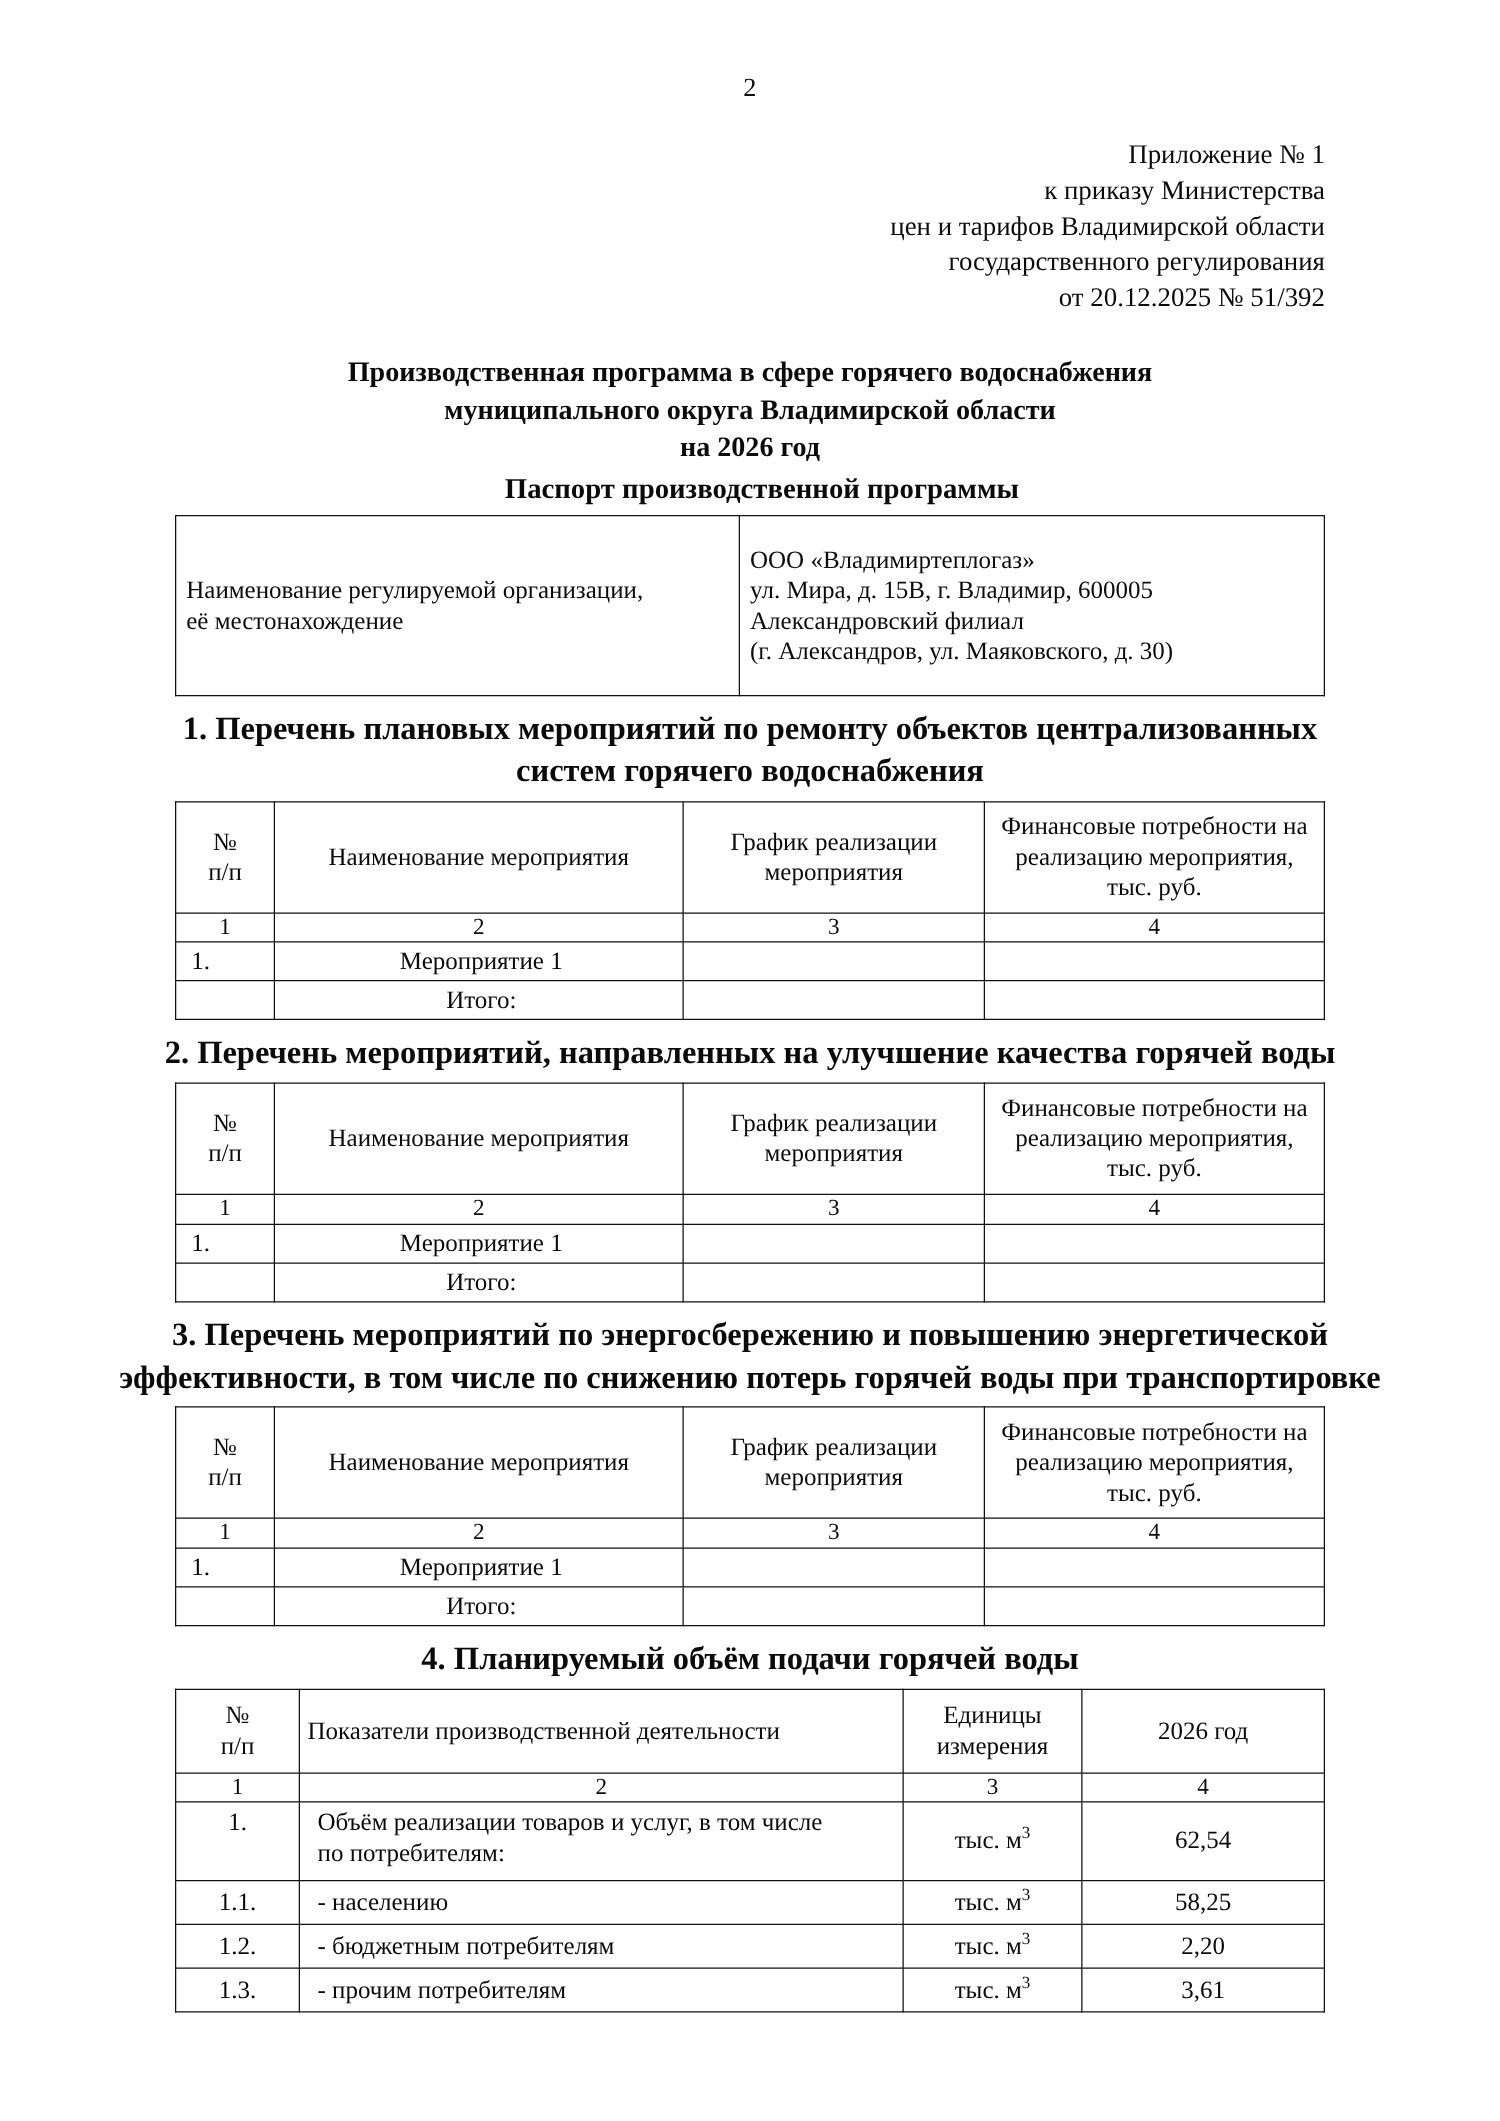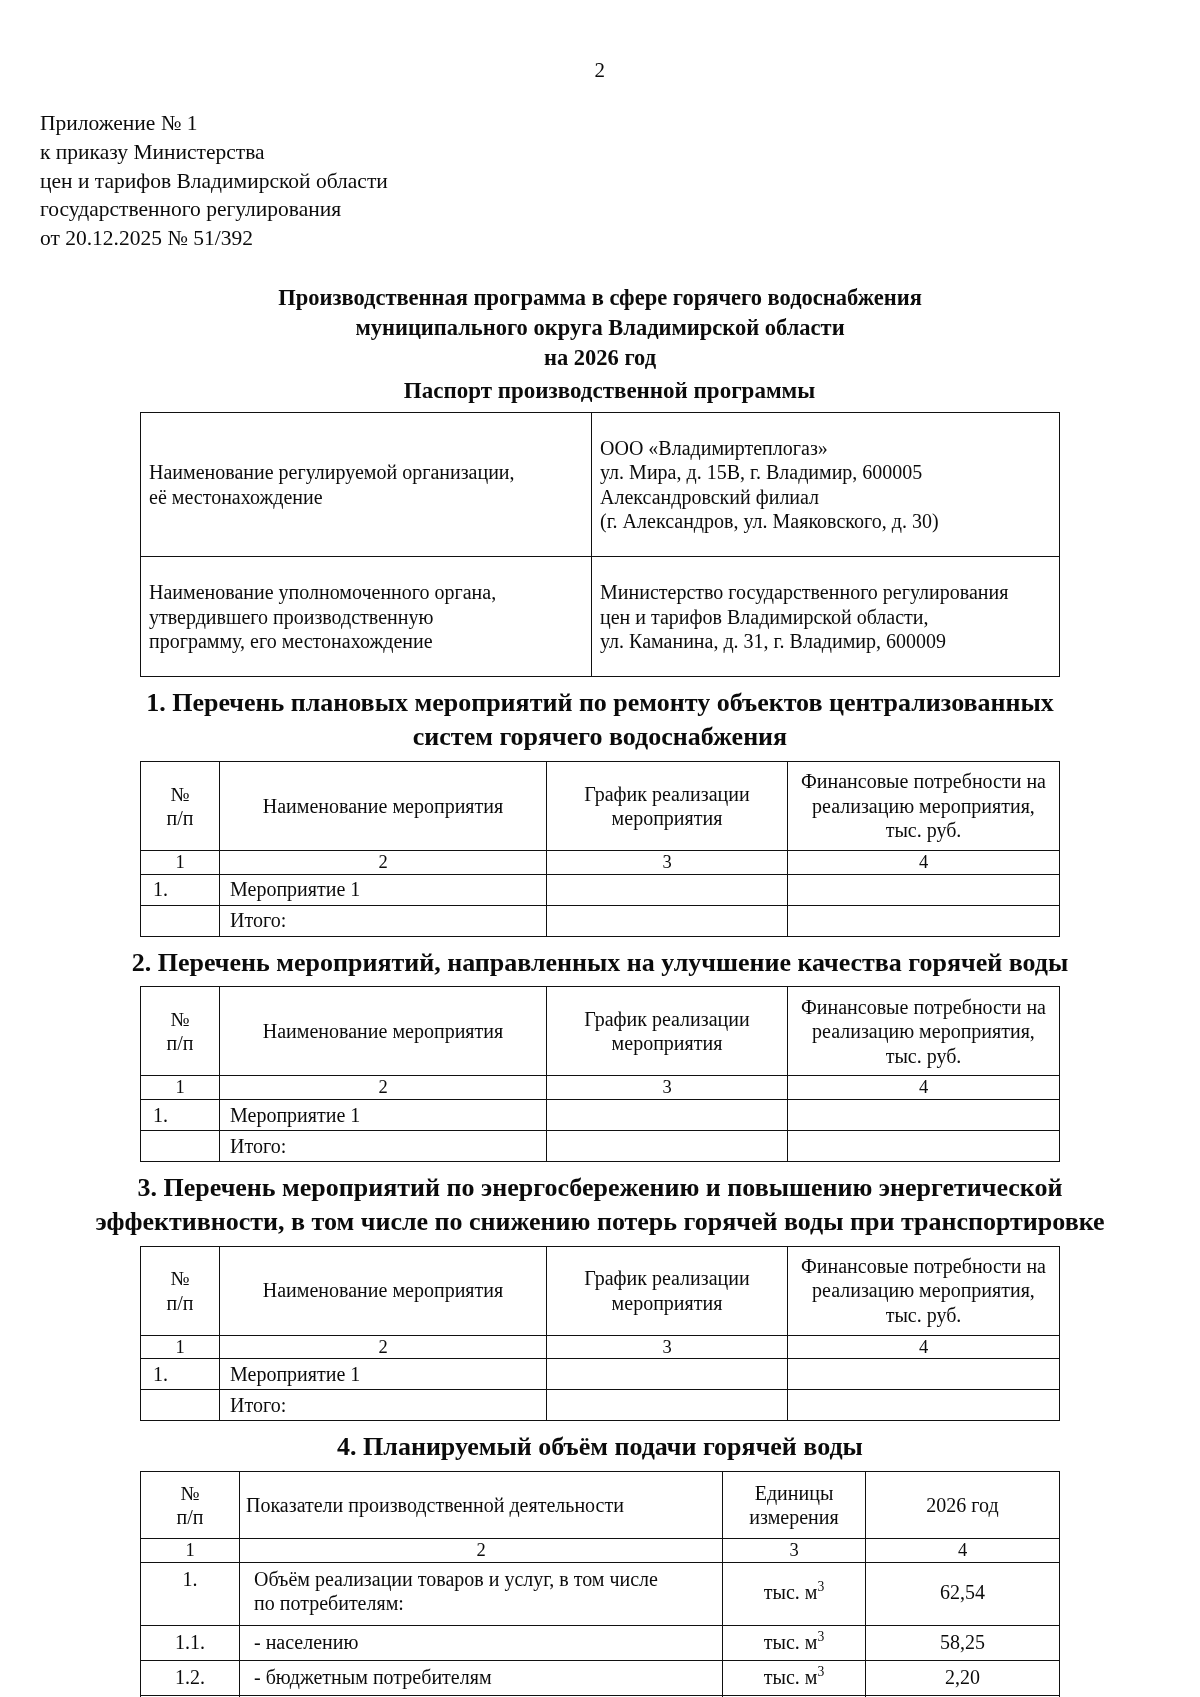--- a/index.html
+++ b/index.html
@@ -26,20 +26,21 @@
     text-align: center;
     font-size: 21px;
     margin-top: 58px;
     letter-spacing: 0.5px;
   }
 
   
   .appendix-block {
     margin-top: 26px;
     margin-right: 140px;
+    text-align: right;
     font-size: 21.5px;
     line-height: 1.34;
     margin-left: 40px;
   }
   .appendix-block div { white-space: nowrap; }
 
   
   .doc-title {
     margin-top: 30px;
     text-align: center;
@@ -102,21 +103,21 @@
     height: 80px;
     padding: 4px 6px;
   }
   table.measures tr.numbering td {
     height: 20px;
     font-size: 18.5px;
     padding: 0 6px;
   }
   table.measures tr.data td {
     height: 26px;
-    text-align: left;
+    text-align: center;
     padding-left: 10px;
   }
   table.measures tr.data td.col-num {
     text-align: left;
     padding-left: 12px;
   }
 
   
   table.volume { margin-top: 7px; }
   table.volume td { text-align: center; }
@@ -161,24 +162,20 @@
     <div>на 2026 год</div>
   </div>
   <div class="passport-title">Паспорт производственной программы</div>
 
   <table class="doc-table passport">
     <tbody>
       <tr>
         <td class="label">Наименование регулируемой организации,<br>её местонахождение</td>
         <td>ООО «Владимиртеплогаз»<br>ул. Мира, д. 15В, г. Владимир, 600005<br>Александровский филиал<br>(г. Александров, ул. Маяковского, д. 30)</td>
       </tr>
-      <tr>
-        <td class="label">Наименование уполномоченного органа,<br>утвердившего производственную<br>программу, его местонахождение</td>
-        <td>Министерство государственного регулирования<br>цен и тарифов Владимирской области,<br>ул. Каманина, д. 31, г. Владимир, 600009</td>
-      </tr>
     </tbody>
   </table>
 
   <div class="section-heading">1. Перечень плановых мероприятий по ремонту объектов централизованных<br>систем горячего водоснабжения</div>
   <table class="doc-table measures">
     <thead>
       <tr>
         <td class="col-num">№<br>п/п</td>
         <td class="col-name">Наименование мероприятия</td>
         <td class="col-sched">График реализации<br>мероприятия</td>

